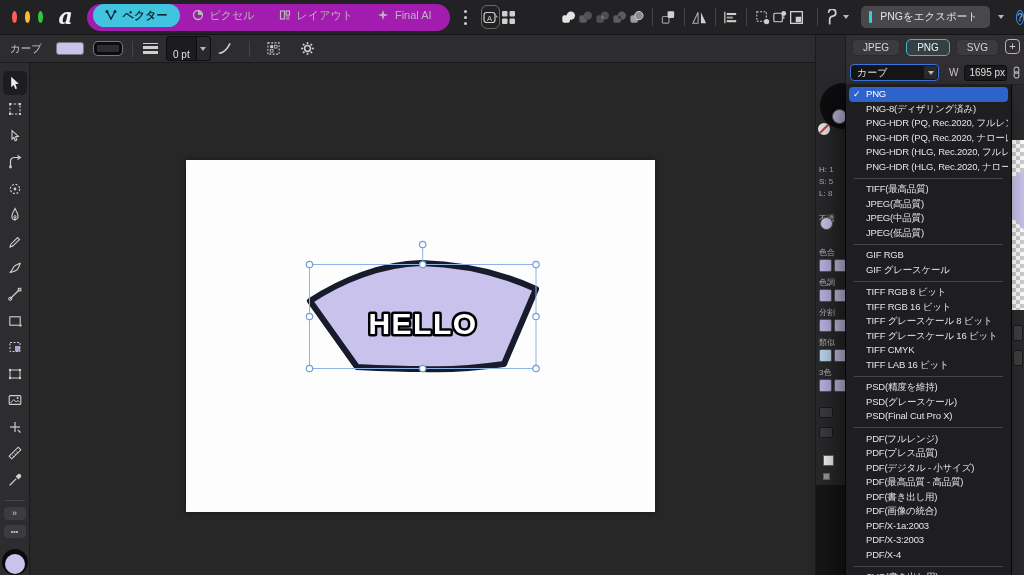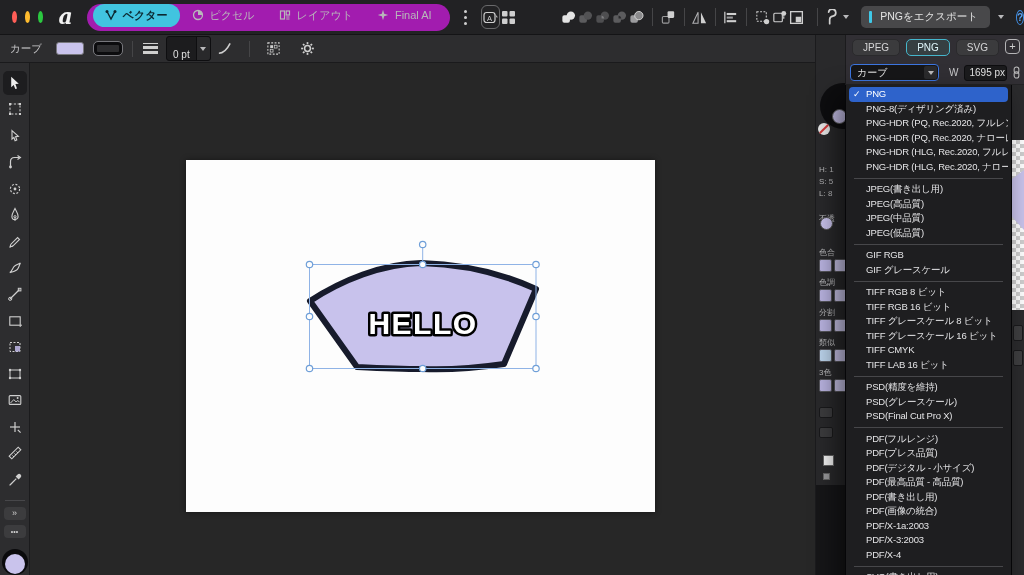--- a/index.html
+++ b/index.html
@@ -543,21 +543,21 @@
   </div>
 
   <div class="fmt-menu" id="format-menu">
       <div class="fmt-item selected"><span class="check">✓</span><span>PNG</span></div>
       <div class="fmt-item"><span>PNG-8(ディザリング済み)</span></div>
       <div class="fmt-item"><span>PNG-HDR (PQ, Rec.2020, フルレンジ)</span></div>
       <div class="fmt-item"><span>PNG-HDR (PQ, Rec.2020, ナローレンジ)</span></div>
       <div class="fmt-item"><span>PNG-HDR (HLG, Rec.2020, フルレンジ)</span></div>
       <div class="fmt-item"><span>PNG-HDR (HLG, Rec.2020, ナローレンジ)</span></div>
       <div class="fmt-divider"></div>
-      <div class="fmt-item"><span>JPEG(書き出し用)</span></div>
+      <div class="fmt-item"><span>TIFF(最高品質)</span></div>
       <div class="fmt-item"><span>JPEG(高品質)</span></div>
       <div class="fmt-item"><span>JPEG(中品質)</span></div>
       <div class="fmt-item"><span>JPEG(低品質)</span></div>
       <div class="fmt-divider"></div>
       <div class="fmt-item"><span>GIF RGB</span></div>
       <div class="fmt-item"><span>GIF グレースケール</span></div>
       <div class="fmt-divider"></div>
       <div class="fmt-item"><span>TIFF RGB 8 ビット</span></div>
       <div class="fmt-item"><span>TIFF RGB 16 ビット</span></div>
       <div class="fmt-item"><span>TIFF グレースケール 8 ビット</span></div>

